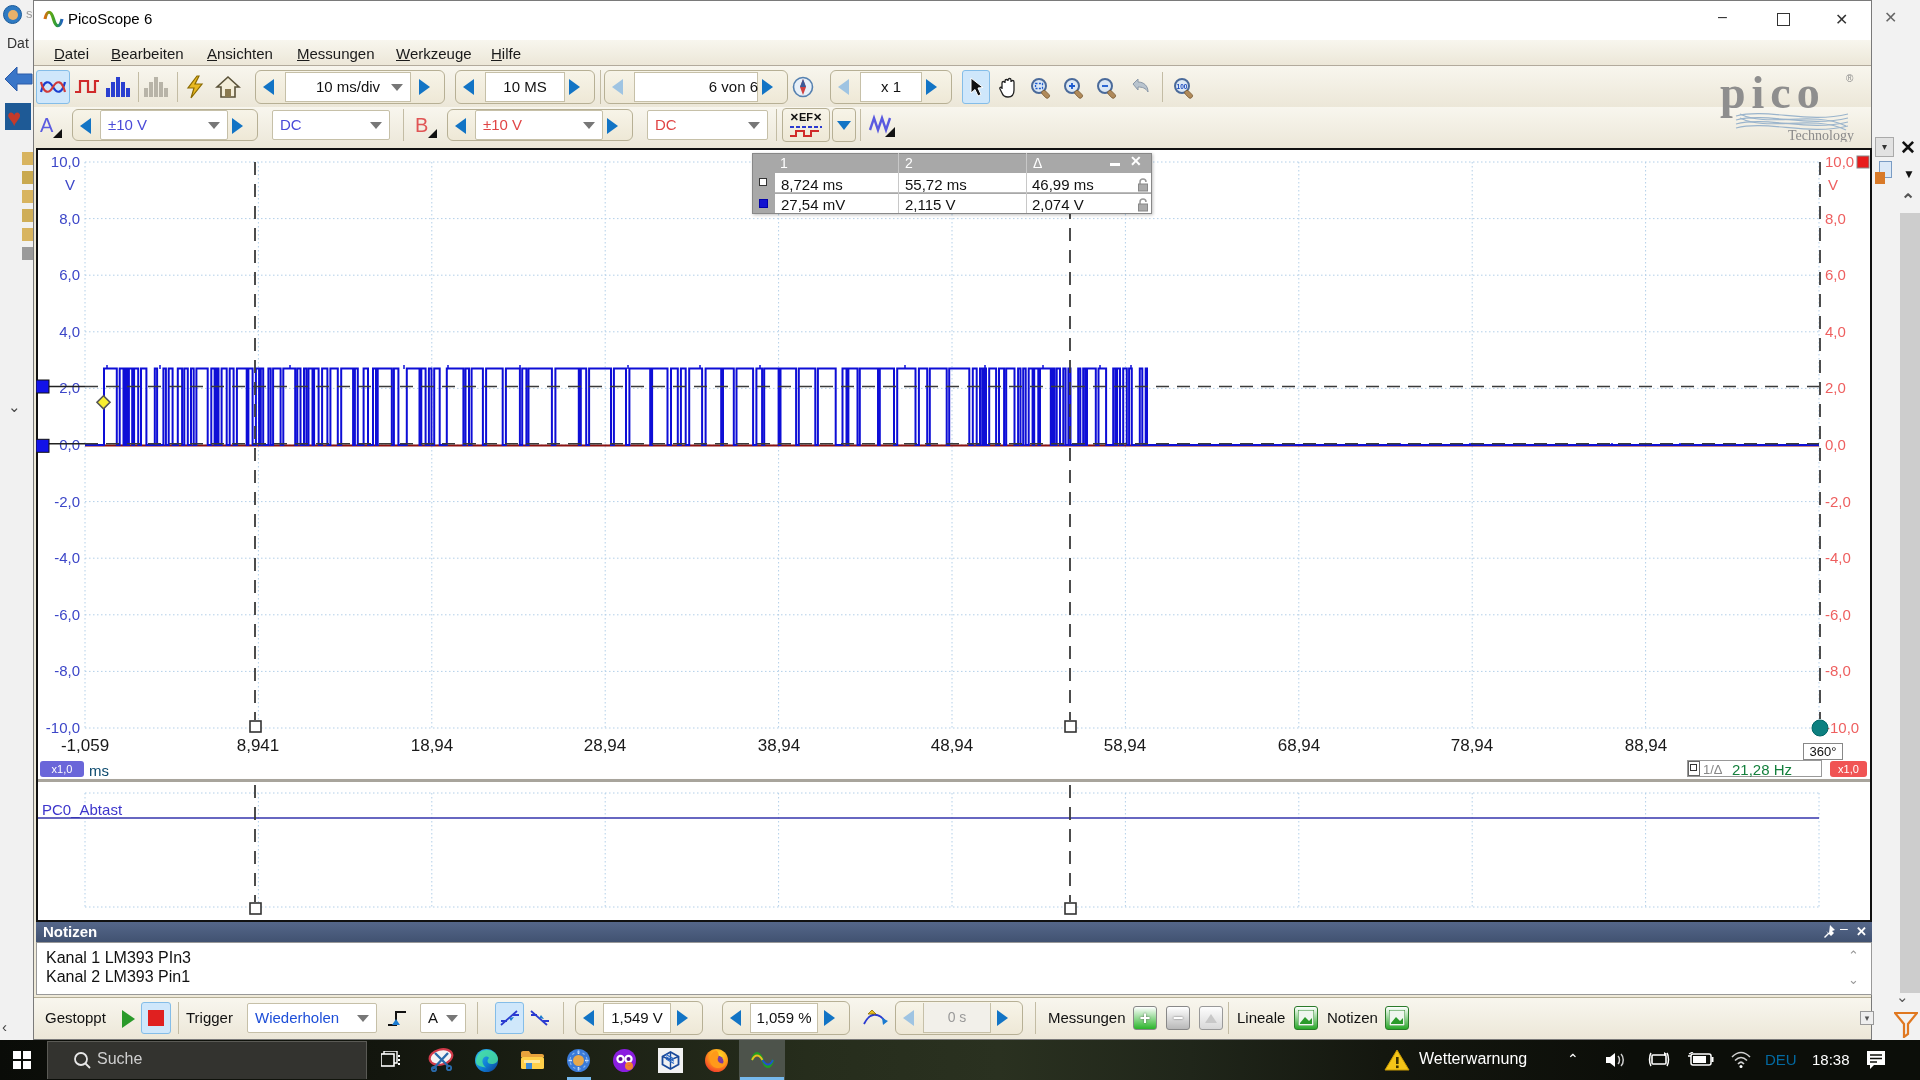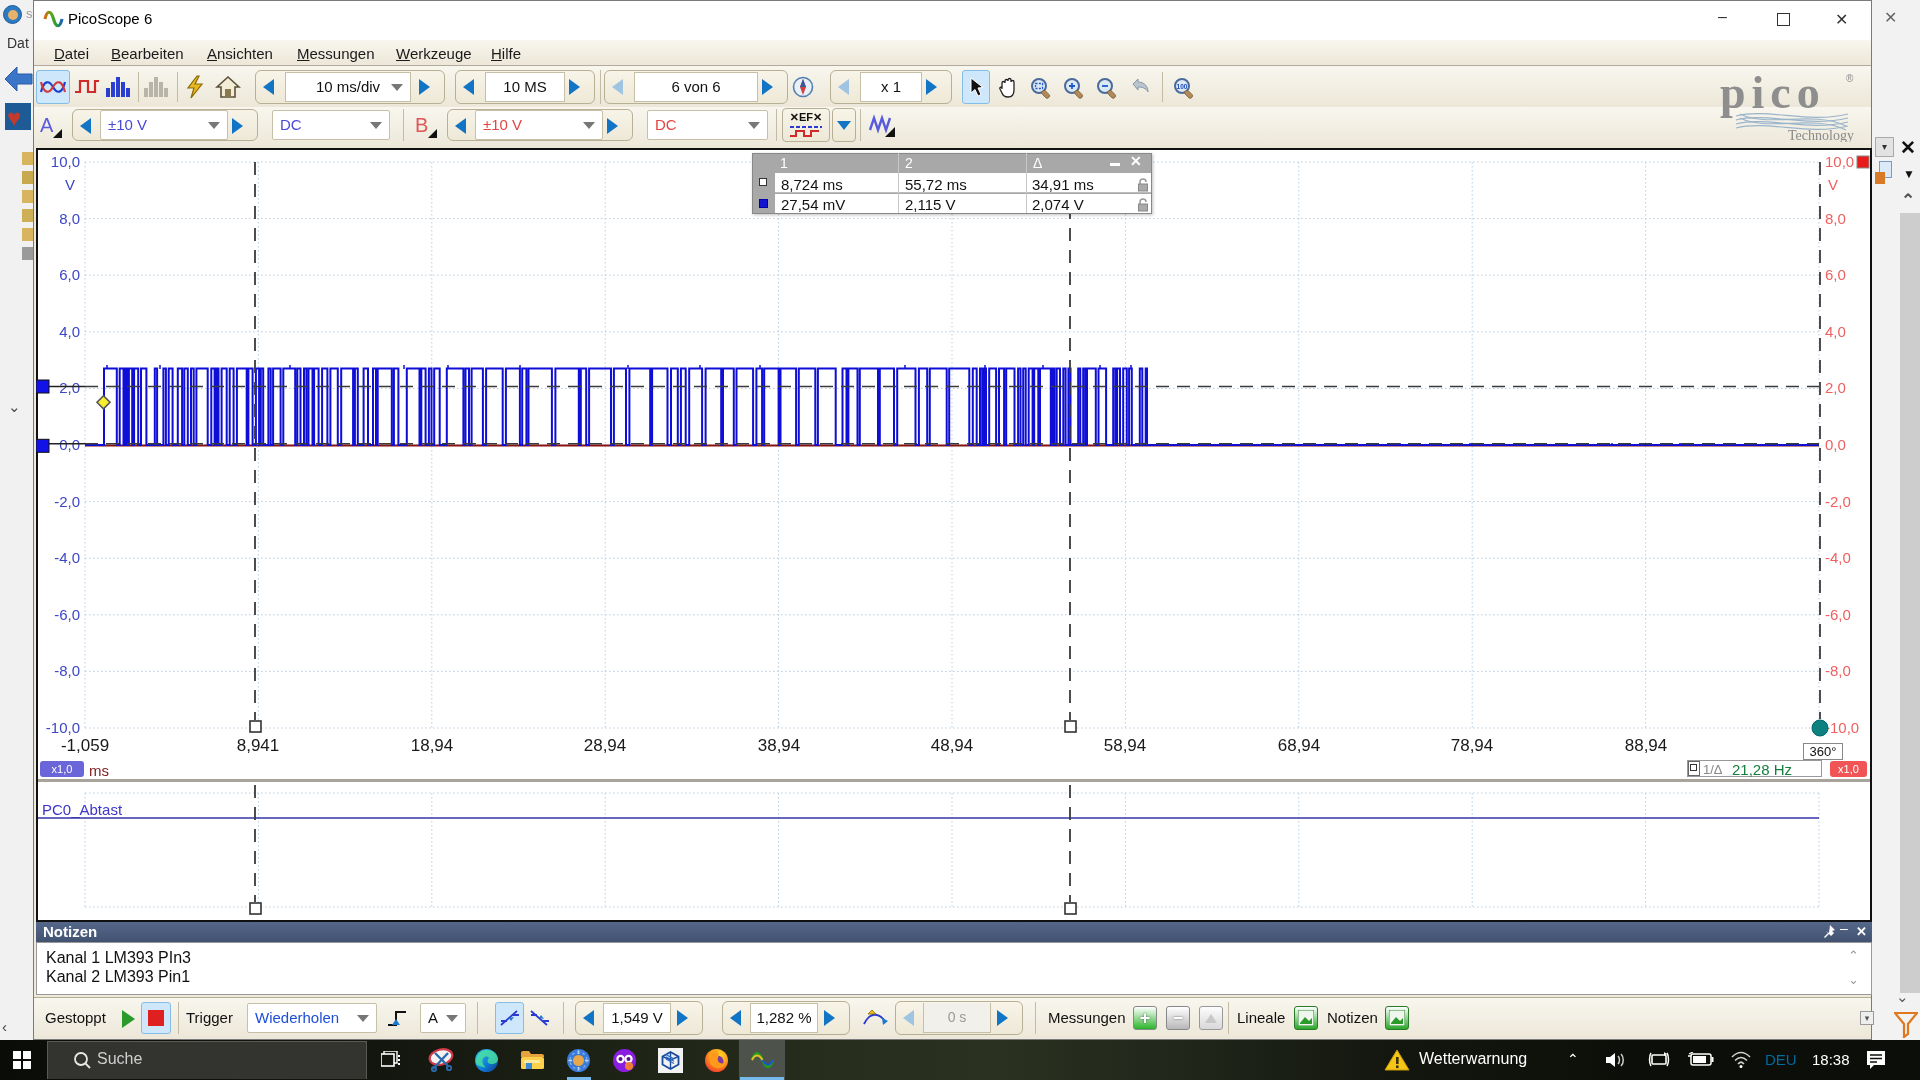--- a/index.html
+++ b/index.html
@@ -116,21 +116,21 @@
 <div class="rarr" style="left:419px;top:79px"></div>
 <div class="grp" style="left:455px;top:70px;width:140px;height:34px"></div>
 <div class="larr" style="left:463px;top:79px"></div>
 <div class="white-f" style="left:485px;top:72px;width:80px;height:30px"></div>
 <div class="txt" style="left:485px;top:78px;width:80px;text-align:center;font-size:15px;color:#111">10 MS</div>
 <div class="rarr" style="left:569px;top:79px"></div>
 <div class="sep" style="left:600px;top:70px;height:34px"></div>
 <div class="grp" style="left:604px;top:70px;width:184px;height:34px"></div>
 <div class="larr pale" style="left:612px;top:79px"></div>
 <div class="white-f" style="left:634px;top:72px;width:124px;height:30px"></div>
-<div class="txt" style="left:634px;top:78px;width:124px;text-align:center;font-size:15px;color:#111">6 von 6</div>
+<div class="txt" style="left:634px;top:78px;width:124px;text-align:right;font-size:15px;color:#111">6 von 6</div>
 <div class="rarr" style="left:762px;top:79px"></div>
 <svg class="abs" style="left:792px;top:76px" width="22" height="22">
     <circle cx="11" cy="11" r="9.5" fill="#e8f0f8" stroke="#5580b0" stroke-width="1.6"></circle>
     <path d="M11 3 L14 11 L11 19 L8 11 Z" fill="#d04040"></path>
     <path d="M11 3 L14 11 H8 Z" fill="#3a5a9a"></path>
   </svg>
 <div class="grp" style="left:830px;top:70px;width:122px;height:34px"></div>
 <div class="larr pale" style="left:838px;top:79px"></div>
 <div class="white-f" style="left:860px;top:72px;width:62px;height:30px"></div>
 <div class="txt" style="left:860px;top:78px;width:62px;text-align:center;font-size:15px;color:#111">x 1</div>
@@ -341,21 +341,21 @@
       <line x1="49" y1="759" x2="1783" y2="759"></line>
     </g>
     <text x="6" y="667" fill="#3d35cc" font-size="15px">PC0_Abtast</text>
     <line x1="2" y1="670" x2="1783" y2="670" stroke="#3434ad" stroke-width="1.4"></line>
     <line x1="219" y1="637" x2="219" y2="754" stroke="#3a3a3a" stroke-width="1.8" stroke-dasharray="13 9"></line>
     <rect x="214" y="755" width="11" height="11" fill="#fff" stroke="#333" stroke-width="1.6"></rect>
     <line x1="1034" y1="637" x2="1034" y2="754" stroke="#3a3a3a" stroke-width="1.8" stroke-dasharray="13 9"></line>
     <rect x="1029" y="755" width="11" height="11" fill="#fff" stroke="#333" stroke-width="1.6"></rect>
   </svg>
 <div class="abs" style="left:40px;top:761px;width:44px;height:16px;background:#6a66d9;border-radius:3px;color:#fff;font-size:11px;text-align:center;line-height:16px">x1,0</div>
-<div class="txt" style="left:89px;top:762px;font-size:15px;color:#7f1d1d;font-weight:500">ms</div>
+<div class="txt" style="left:89px;top:762px;font-size:15px;color:#0c4a6e;font-weight:500">ms</div>
 <div class="abs" style="left:1803px;top:743px;width:40px;height:17px;background:#fff;border:1px solid #888;font-size:13px;text-align:center;line-height:16px;color:#111">360°</div>
 <div class="abs" style="left:1687px;top:760px;width:135px;height:17px;background:#fff;border:1px solid #999"></div>
 <div class="abs" style="left:1688px;top:761px;width:12px;height:15px;background:#fff;border:1px solid #666"></div>
 <div class="abs" style="left:1690px;top:764px;width:7px;height:7px;background:#fff;border:1.5px solid #333"></div>
 <div class="txt" style="left:1703px;top:762px;font-size:13px;color:#888">1/Δ</div>
 <div class="txt" style="left:1732px;top:761px;font-size:15px;color:#15803d">21,28 Hz</div>
 <div class="abs" style="left:1830px;top:761px;width:37px;height:16px;background:#f05454;border-radius:3px;color:#fff;font-size:11px;text-align:center;line-height:16px">x1,0</div>
 <div class="abs" style="left:752px;top:153px;width:400px;height:61px;background:#a8a8a8;border:1px solid #888;box-shadow:1px 1px 3px rgba(0,0,0,.25)"></div>
 <div class="txt" style="left:780px;top:155px;font-size:14px;color:#fff">1</div>
 <div class="txt" style="left:905px;top:155px;font-size:14px;color:#fff">2</div>
@@ -363,21 +363,21 @@
 <div class="abs" style="left:1110px;top:163px;width:10px;height:3px;background:#fff"></div>
 <div class="txt" style="left:1130px;top:153px;font-size:14px;color:#fff;font-weight:bold">✕</div>
 <div class="abs" style="left:775px;top:173px;width:376px;height:20px;background:#fff;border-bottom:1px solid #bbb"></div>
 <div class="abs" style="left:775px;top:194px;width:376px;height:19px;background:#fff"></div>
 <div class="abs" style="left:898px;top:153px;width:1px;height:60px;background:#c8c8c8"></div>
 <div class="abs" style="left:1026px;top:153px;width:1px;height:60px;background:#c8c8c8"></div>
 <div class="abs" style="left:759px;top:178px;width:8px;height:8px;background:#fff;border:1.5px solid #333"></div>
 <div class="abs" style="left:759px;top:199px;width:9px;height:9px;background:#1313d0;border:1px solid #00a"></div>
 <div class="txt" style="left:781px;top:176px;font-size:15px;color:#111">8,724 ms</div>
 <div class="txt" style="left:905px;top:176px;font-size:15px;color:#111">55,72 ms</div>
-<div class="txt" style="left:1032px;top:176px;font-size:15px;color:#111">34,91 ms</div>
+<div class="txt" style="left:1032px;top:176px;font-size:15px;color:#111">46,99 ms</div>
 <svg class="abs" style="left:1137px;top:178px" width="12" height="14">
     <path d="M3 6 V4 a3 3 0 0 1 6 0" fill="none" stroke="#999" stroke-width="1.5"></path>
     <rect x="1.5" y="6" width="9" height="7" fill="#aaa" stroke="#888"></rect>
   </svg>
 <div class="txt" style="left:781px;top:196px;font-size:15px;color:#111">27,54 mV</div>
 <div class="txt" style="left:905px;top:196px;font-size:15px;color:#111">2,115 V</div>
 <div class="txt" style="left:1032px;top:196px;font-size:15px;color:#111">2,074 V</div>
 <svg class="abs" style="left:1137px;top:198px" width="12" height="14">
     <path d="M3 6 V4 a3 3 0 0 1 6 0" fill="none" stroke="#999" stroke-width="1.5"></path>
     <rect x="1.5" y="6" width="9" height="7" fill="#aaa" stroke="#888"></rect>
@@ -422,21 +422,21 @@
   </svg>
 <div class="sep" style="left:563px;top:1002px;height:32px"></div>
 <div class="grp" style="left:575px;top:1001px;width:128px;height:34px"></div>
 <div class="larr" style="left:583px;top:1010px"></div>
 <div class="white-f" style="left:603px;top:1003px;width:68px;height:30px"></div>
 <div class="txt" style="left:603px;top:1009px;width:68px;text-align:center;font-size:15px;color:#111">1,549 V</div>
 <div class="rarr" style="left:677px;top:1010px"></div>
 <div class="grp" style="left:722px;top:1001px;width:128px;height:34px"></div>
 <div class="larr" style="left:730px;top:1010px"></div>
 <div class="white-f" style="left:750px;top:1003px;width:68px;height:30px"></div>
-<div class="txt" style="left:750px;top:1009px;width:68px;text-align:center;font-size:15px;color:#111">1,282 %</div>
+<div class="txt" style="left:750px;top:1009px;width:68px;text-align:center;font-size:15px;color:#111">1,059 %</div>
 <div class="rarr" style="left:824px;top:1010px"></div>
 <svg class="abs" style="left:862px;top:1008px" width="26" height="20">
     <path d="M2 16 C8 4,16 4,24 14" fill="none" stroke="#2a3ad0" stroke-width="1.8"></path>
     <path d="M20 10 l6 3 -5 4 z" fill="#1a7ad0"></path>
     <path d="M10 2 l4 4 h-8 z" fill="#e8c020" stroke="#8a6a00" stroke-width="0.8"></path>
   </svg>
 <div class="grp" style="left:895px;top:1001px;width:128px;height:34px"></div>
 <div class="larr pale" style="left:903px;top:1010px"></div>
 <div class="white-f" style="left:923px;top:1003px;width:68px;height:30px"></div>
 <div class="txt" style="left:923px;top:1009px;width:68px;text-align:center;font-size:15px;color:#111"></div>

